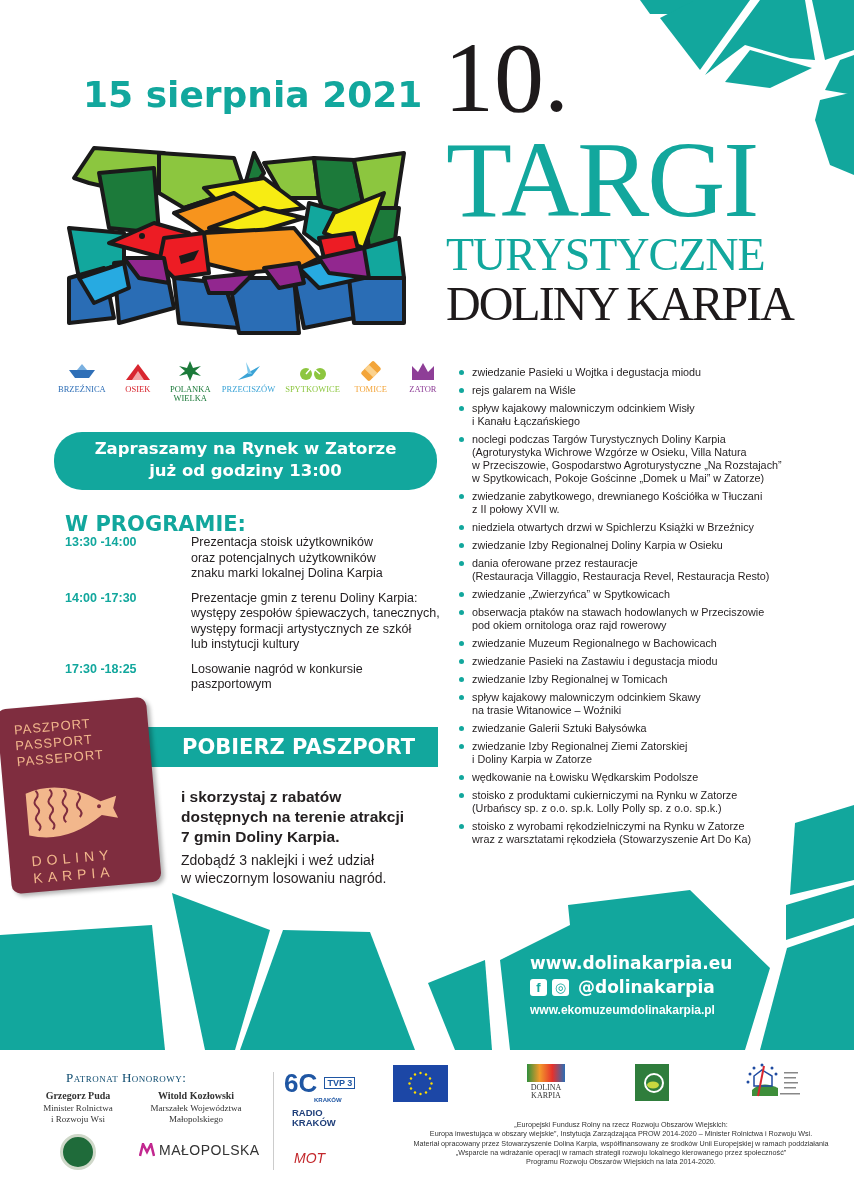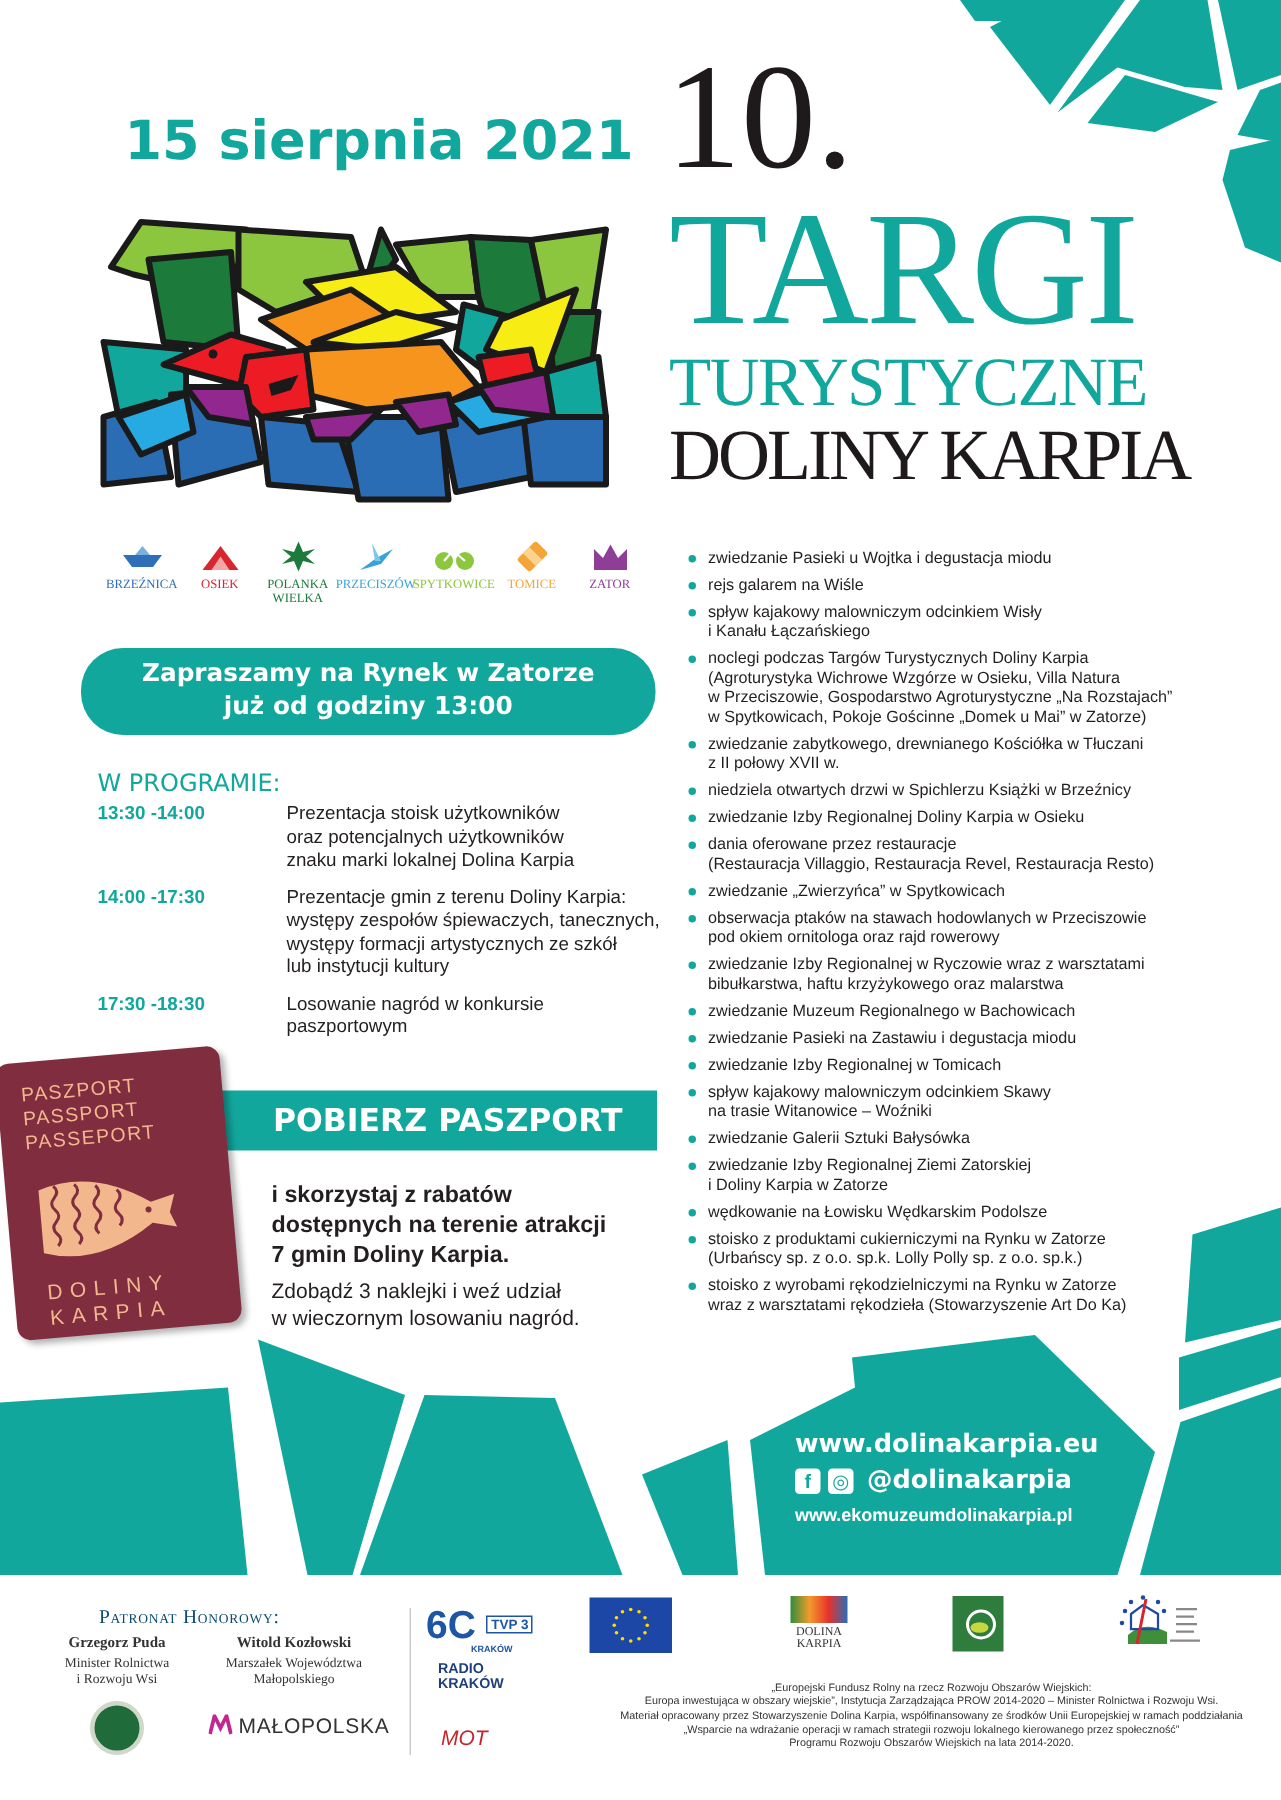--- a/index.html
+++ b/index.html
@@ -11,29 +11,29 @@
   #bg-shapes { position: absolute; left: 0; top: 0; width: 854px; height: 1200px; z-index: 0; }
 
   
   .date { left: 83px; top: 74px; font-size: 36px; font-weight: bold; color: #12a79d; letter-spacing: 0px; font-family: "DejaVu Sans", sans-serif; }
   .num10 { left: 444px; top: 28px; font-family: "Liberation Serif", serif; font-size: 100px; line-height: 100px; color: #1e1a1b; }
   .targi { left: 446px; top: 130px; font-family: "Liberation Serif", serif; font-size: 108px; line-height: 100px; color: #12a79d; letter-spacing: -2px; }
   .turyst { left: 446px; top: 232px; font-family: "Liberation Serif", serif; font-size: 46px; line-height: 46px; color: #12a79d; letter-spacing: -1px; }
   .doliny { left: 446px; top: 280px; font-family: "Liberation Serif", serif; font-size: 48px; line-height: 48px; color: #1e1a1b; letter-spacing: -2px; }
 
   
-  .gminy { left: 58px; top: 360px; width: 385px; display: flex; justify-content: center; align-items: flex-start; }
+  .gminy { left: 58px; top: 360px; width: 385px; display: flex; justify-content: center; align-items: flex-start; gap: 12px; }
   .gmina { display: flex; flex-direction: column; align-items: center; width: 52px; }
   .gmina svg { width: 30px; height: 22px; }
   .gmina-label { font-family: "Liberation Serif", serif; font-size: 8.5px; line-height: 9px; text-align: center; margin-top: 3px; white-space: pre-line; }
 
   
   .invite { left: 54px; top: 432px; width: 383px; height: 58px; background: #12a79d; color: #fff; text-align: center; font-weight: bold; font-size: 16.5px; line-height: 22px; padding-top: 6px; font-family: "DejaVu Sans", sans-serif; border-radius: 28px; }
 
-  .prog-title { left: 65px; top: 512px; font-weight: normal; font-size: 16px; color: #12a79d; font-family: "DejaVu Sans", sans-serif; }
+  .prog-title { left: 65px; top: 512px; font-weight: bold; font-size: 21px; color: #12a79d; font-family: "DejaVu Sans", sans-serif; }
   .prog { left: 65px; top: 535px; width: 380px; font-size: 12.5px; line-height: 15.5px; }
   .prog-row { display: flex; margin-bottom: 9px; gap: 40px; }
   .prog-time { width: 86px; flex: none; font-weight: bold; color: #12a79d; }
   .prog-desc { white-space: pre-line; }
 
   
   .passport { left: 4px; top: 703px; width: 150px; height: 185px; background: #7f2d3f; border-radius: 9px; transform: rotate(-5deg); box-shadow: 3px 3px 4px rgba(0,0,0,0.3); z-index: 3; }
   .pp-head { position: absolute; left: 16px; top: 14px; color: #f2b78c; font-size: 13px; line-height: 16px; letter-spacing: 1px; white-space: pre-line; }
   .pp-fish { position: absolute; left: 18px; top: 78px; width: 98px; height: 58px; }
   .pp-foot { position: absolute; left: 22px; top: 146px; color: #f2b78c; font-size: 14px; line-height: 17px; letter-spacing: 5px; text-align: center; white-space: pre-line; }
@@ -216,21 +216,21 @@
 znaku marki lokalnej Dolina Karpia</span>
   </div>
   <div class="prog-row">
     <span class="prog-time">14:00 -17:30</span>
     <span class="prog-desc">Prezentacje gmin z terenu Doliny Karpia:
 występy zespołów śpiewaczych, tanecznych,
 występy formacji artystycznych ze szkół
 lub instytucji kultury</span>
   </div>
   <div class="prog-row">
-    <span class="prog-time">17:30 -18:30</span>
+    <span class="prog-time">17:30 -18:25</span>
     <span class="prog-desc">Losowanie nagród w konkursie paszportowym</span>
   </div>
 </div>
 
 <div class="abs passport">
   <div class="pp-head">PASZPORT
 PASSPORT
 PASSEPORT</div>
   <svg class="pp-fish" viewBox="0 0 98 58">
     <path d="M4,8 Q40,-4 78,22 L94,18 L90,30 L94,40 L78,36 Q40,62 4,50 Z" fill="#f2b78c"></path>
@@ -293,25 +293,20 @@
 (Restauracja Villaggio, Restauracja Revel, Restauracja Resto)</span>
     </div>
     <div class="attr">
       <span class="bullet"></span>
       <span class="attr-text">zwiedzanie „Zwierzyńca” w Spytkowicach</span>
     </div>
     <div class="attr">
       <span class="bullet"></span>
       <span class="attr-text">obserwacja ptaków na stawach hodowlanych w Przeciszowie
 pod okiem ornitologa oraz rajd rowerowy</span>
-    </div>
-    <div class="attr">
-      <span class="bullet"></span>
-      <span class="attr-text">zwiedzanie Izby Regionalnej w Ryczowie wraz z warsztatami
-bibułkarstwa, haftu krzyżykowego oraz malarstwa</span>
     </div>
     <div class="attr">
       <span class="bullet"></span>
       <span class="attr-text">zwiedzanie Muzeum Regionalnego w Bachowicach</span>
     </div>
     <div class="attr">
       <span class="bullet"></span>
       <span class="attr-text">zwiedzanie Pasieki na Zastawiu i degustacja miodu</span>
     </div>
     <div class="attr">

